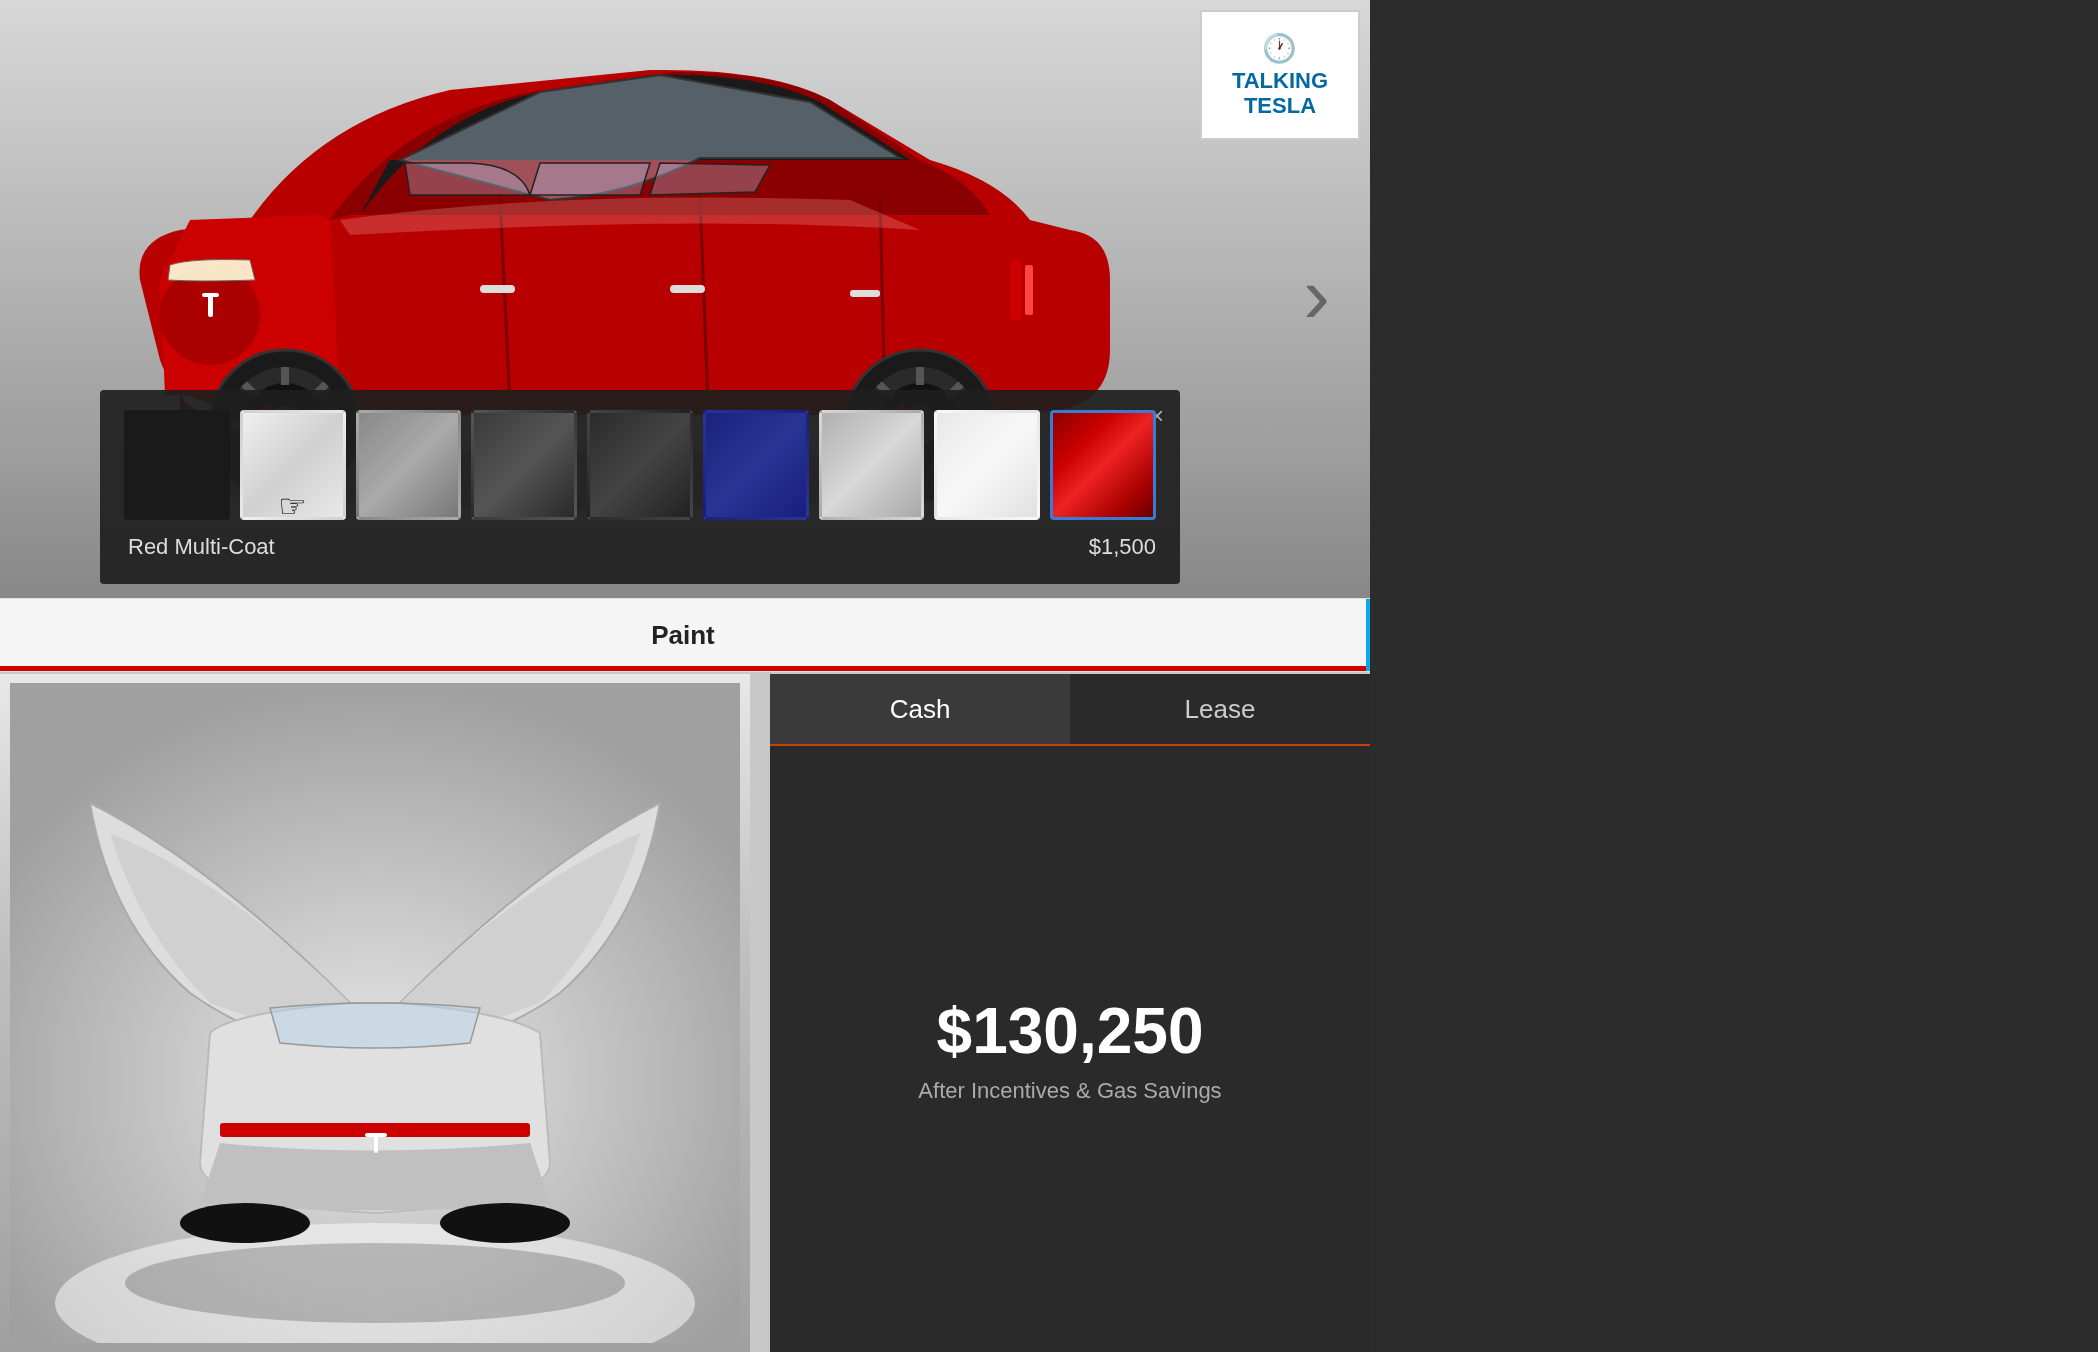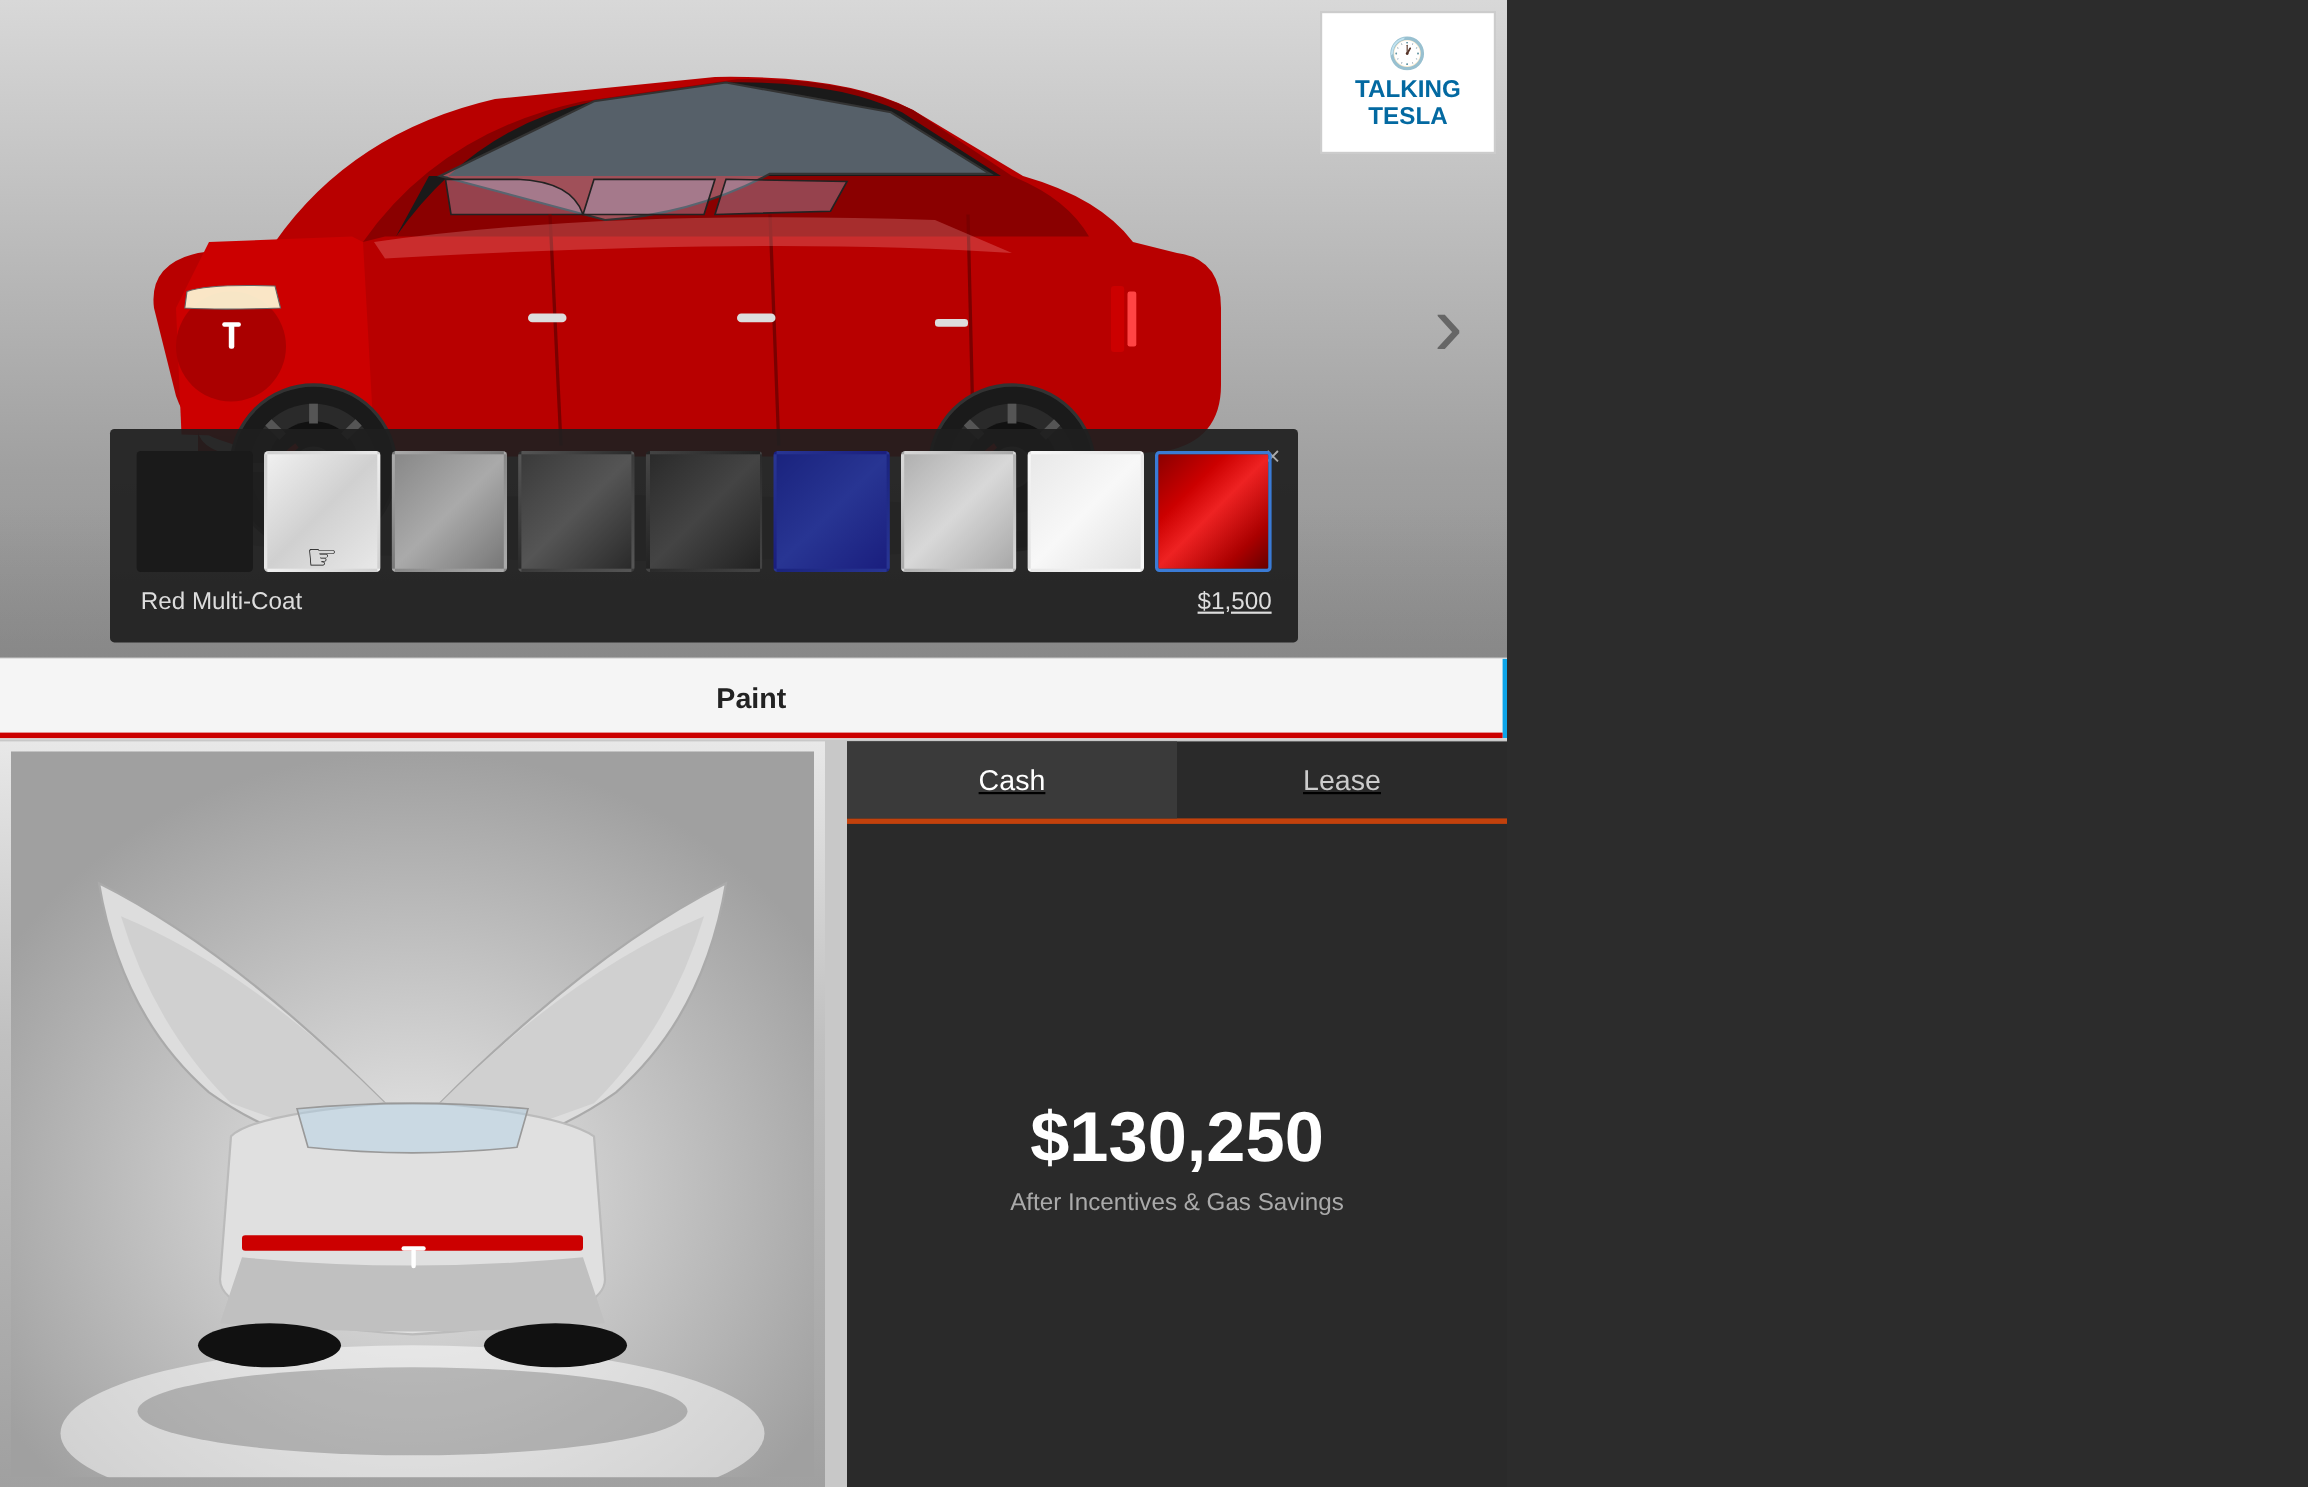--- a/index.html
+++ b/index.html
@@ -131,21 +131,20 @@
       justify-content: space-between;
     }
     .color-label {
       color: #ddd;
       font-size: 22px;
     }
     .color-price {
       color: #ddd;
       font-size: 22px;
       margin-left: 30px;
-      text-decoration: underline;
     }
 
     
     .cursor-hand {
       position: absolute;
       bottom: -8px;
       left: 50%;
       transform: translateX(-50%);
       font-size: 32px;
       pointer-events: none;
@@ -212,22 +211,21 @@
       top: 674px;
       left: 770px;
       width: 600px;
       height: 678px;
       background: #2a2a2a;
       display: flex;
       flex-direction: column;
     }
     .pricing-tabs {
       display: flex;
-      border-bottom: 5px solid #c2410c;
-      text-decoration: underline;
+      border-bottom: 2px solid #c2410c;
     }
     .pricing-tab {
       flex: 1;
       height: 70px;
       display: flex;
       align-items: center;
       justify-content: center;
       font-size: 26px;
       color: #ccc;
       cursor: pointer;

